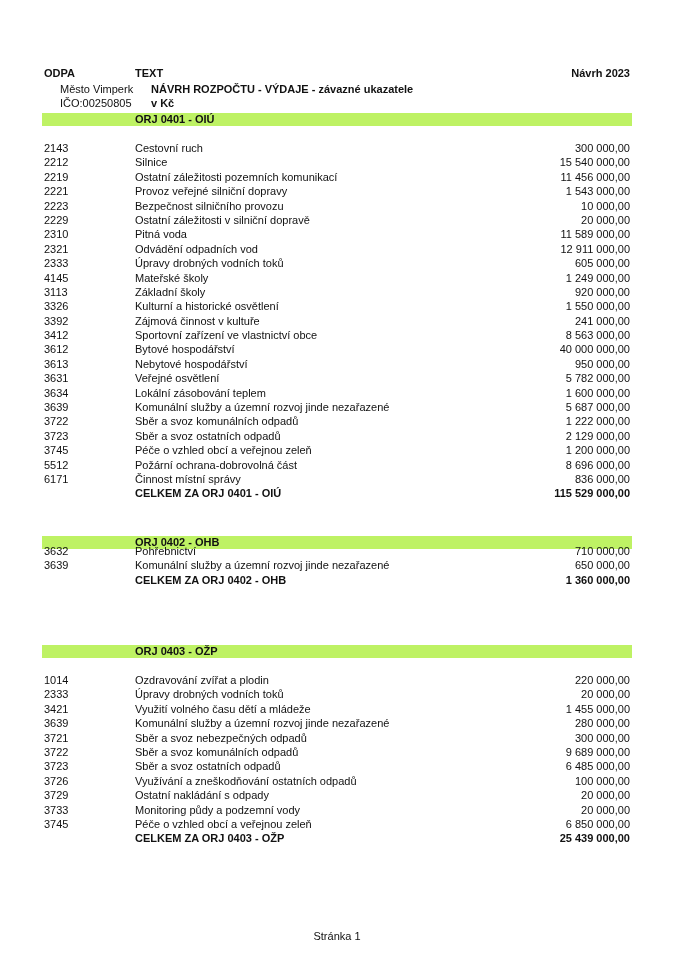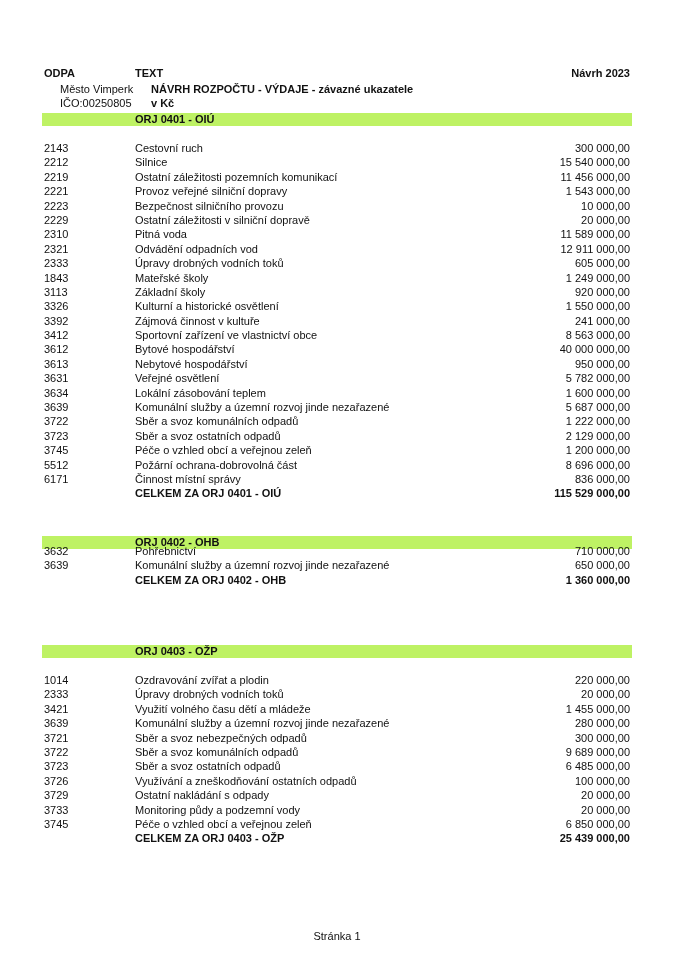--- a/index.html
+++ b/index.html
@@ -83,21 +83,21 @@
       <span class="code">2321</span>
       <span class="txt">Odvádění odpadních vod</span>
       <span class="val">12 911 000,00</span>
     </div>
     <div class="r">
       <span class="code">2333</span>
       <span class="txt">Úpravy drobných vodních toků</span>
       <span class="val">605 000,00</span>
     </div>
     <div class="r">
-      <span class="code">1843</span>
+      <span class="code">4145</span>
       <span class="txt">Mateřské školy</span>
       <span class="val">1 249 000,00</span>
     </div>
     <div class="r">
       <span class="code">3113</span>
       <span class="txt">Základní školy</span>
       <span class="val">920 000,00</span>
     </div>
     <div class="r">
       <span class="code">3326</span>

